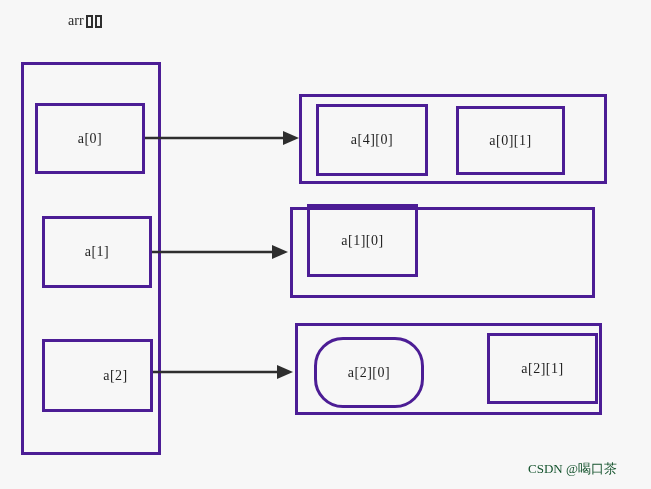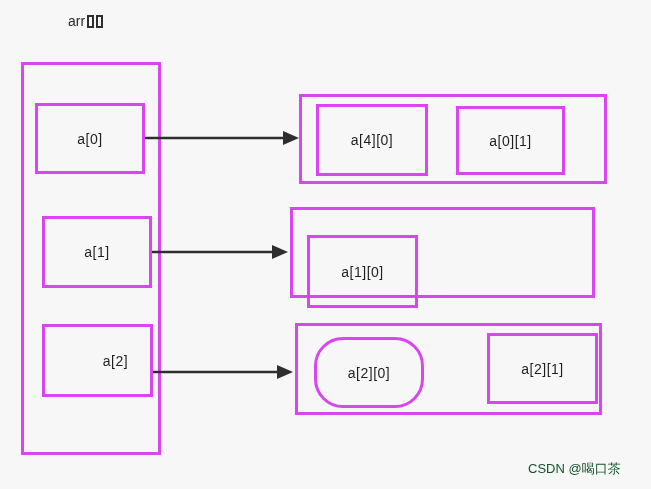--- a/index.html
+++ b/index.html
@@ -1,27 +1,27 @@
 <!DOCTYPE html>
 <html><head>
 <meta charset="utf-8">
 <style>
   html, body { margin: 0; padding: 0; }
   .canvas {
     position: relative;
     width: 651px;
     height: 489px;
     background: #f7f7f7;
-    font-family: Liberation Sans, sans-serif;
+    font-family: Liberation Serif, serif;
     color: #222;
     overflow: hidden;
   }
   .box {
     position: absolute;
-    border: 3px solid #d946ef;
+    border: 3px solid #4c1d95;
     background: transparent;
     box-sizing: border-box;
   }
   .cell {
     display: flex;
     align-items: center;
     justify-content: center;
     font-size: 14px;
     color: #1f1f1f;
     letter-spacing: 0.5px;
@@ -41,27 +41,27 @@
     width: 7px;
     height: 13px;
     border: 2px solid #2e2e2e;
     margin-left: 2px;
     box-sizing: border-box;
   }
   
   .outer-array   { left: 21px;  top: 62px;  width: 140px; height: 393px; }
   .cell-a0       { left: 35px;  top: 103px; width: 110px; height: 71px; }
   .cell-a1       { left: 42px;  top: 216px; width: 110px; height: 72px; }
-  .cell-a2       { left: 42px;  top: 324px; width: 111px; height: 73px; padding-left: 36px; }
+  .cell-a2       { left: 42px;  top: 339px; width: 111px; height: 73px; padding-left: 36px; }
   
   .row-0         { left: 299px; top: 94px;  width: 308px; height: 90px; }
   .cell-a00      { left: 316px; top: 104px; width: 112px; height: 72px; }
   .cell-a01      { left: 456px; top: 106px; width: 109px; height: 69px; }
   .row-1         { left: 290px; top: 207px; width: 305px; height: 91px; }
-  .cell-a10      { left: 307px; top: 235px; width: 111px; height: 73px; }
+  .cell-a10      { left: 307px; top: 204px; width: 111px; height: 73px; }
   .cell-a11      { left: 459px; top: 215px; width: 112px; height: 72px; }
   .row-2         { left: 295px; top: 323px; width: 307px; height: 92px; }
   .cell-a20      { left: 314px; top: 337px; width: 110px; height: 71px; border-radius: 29px; }
   .cell-a21      { left: 487px; top: 333px; width: 111px; height: 71px; }
   .arrows {
     position: absolute;
     left: 0; top: 0;
     width: 651px; height: 489px;
     pointer-events: none;
   }

